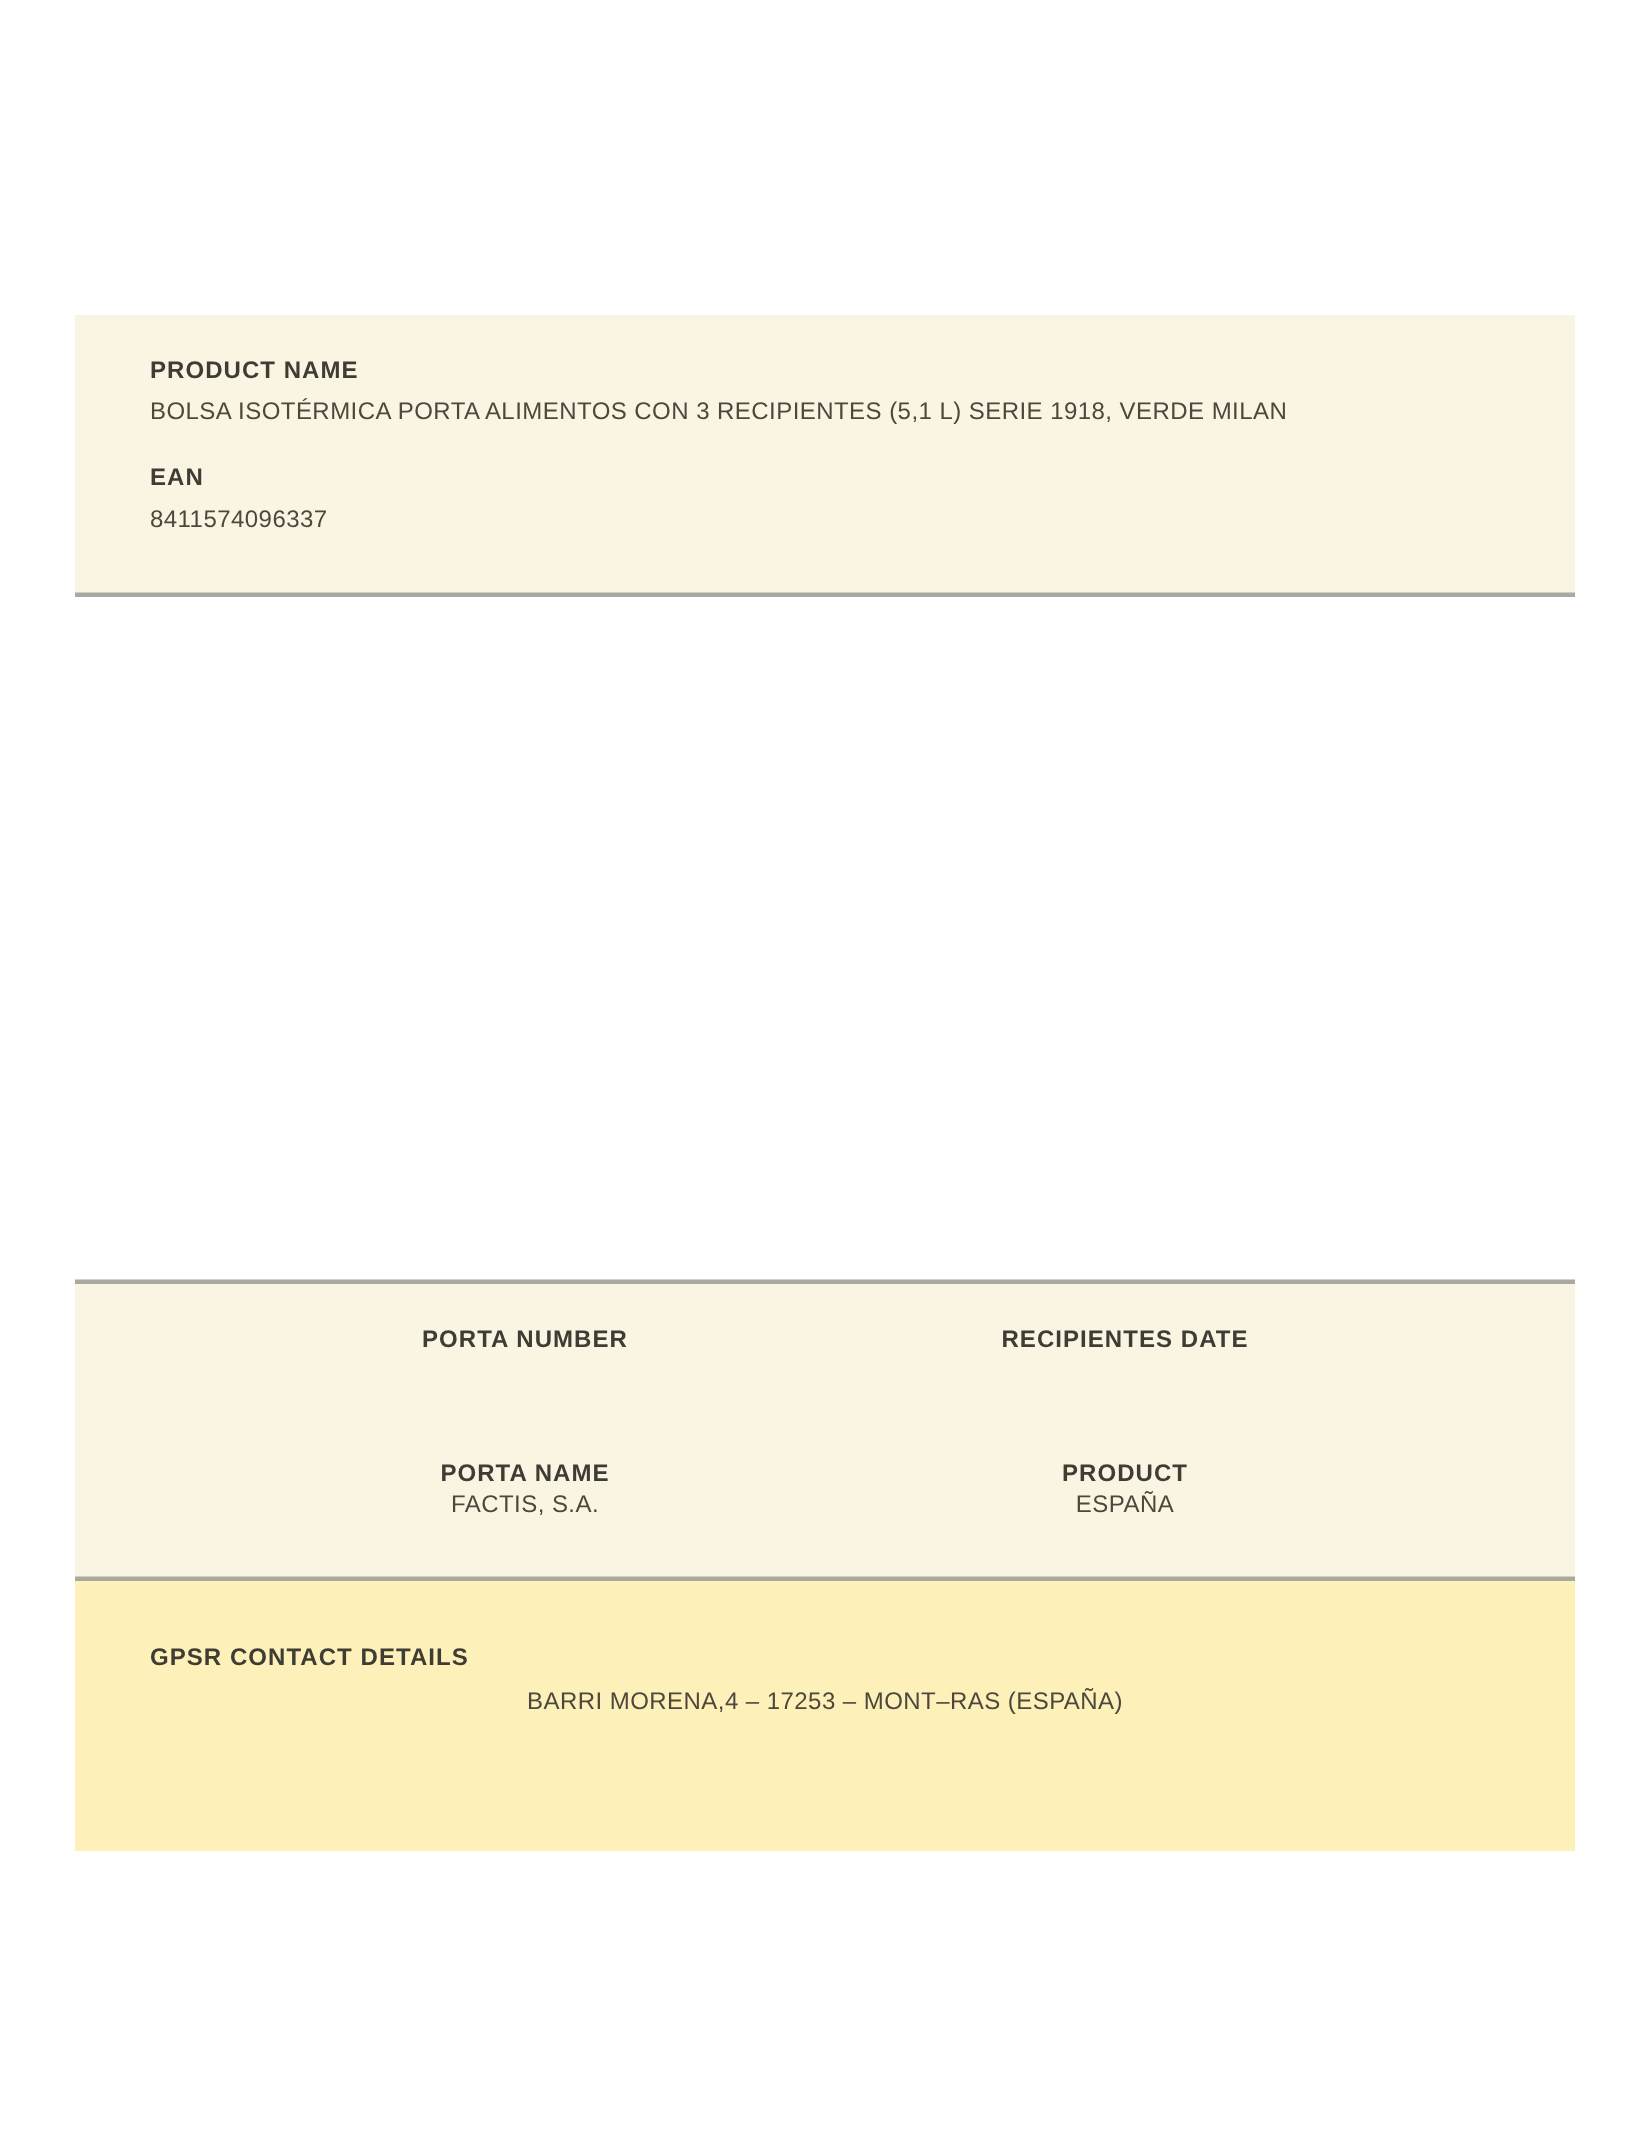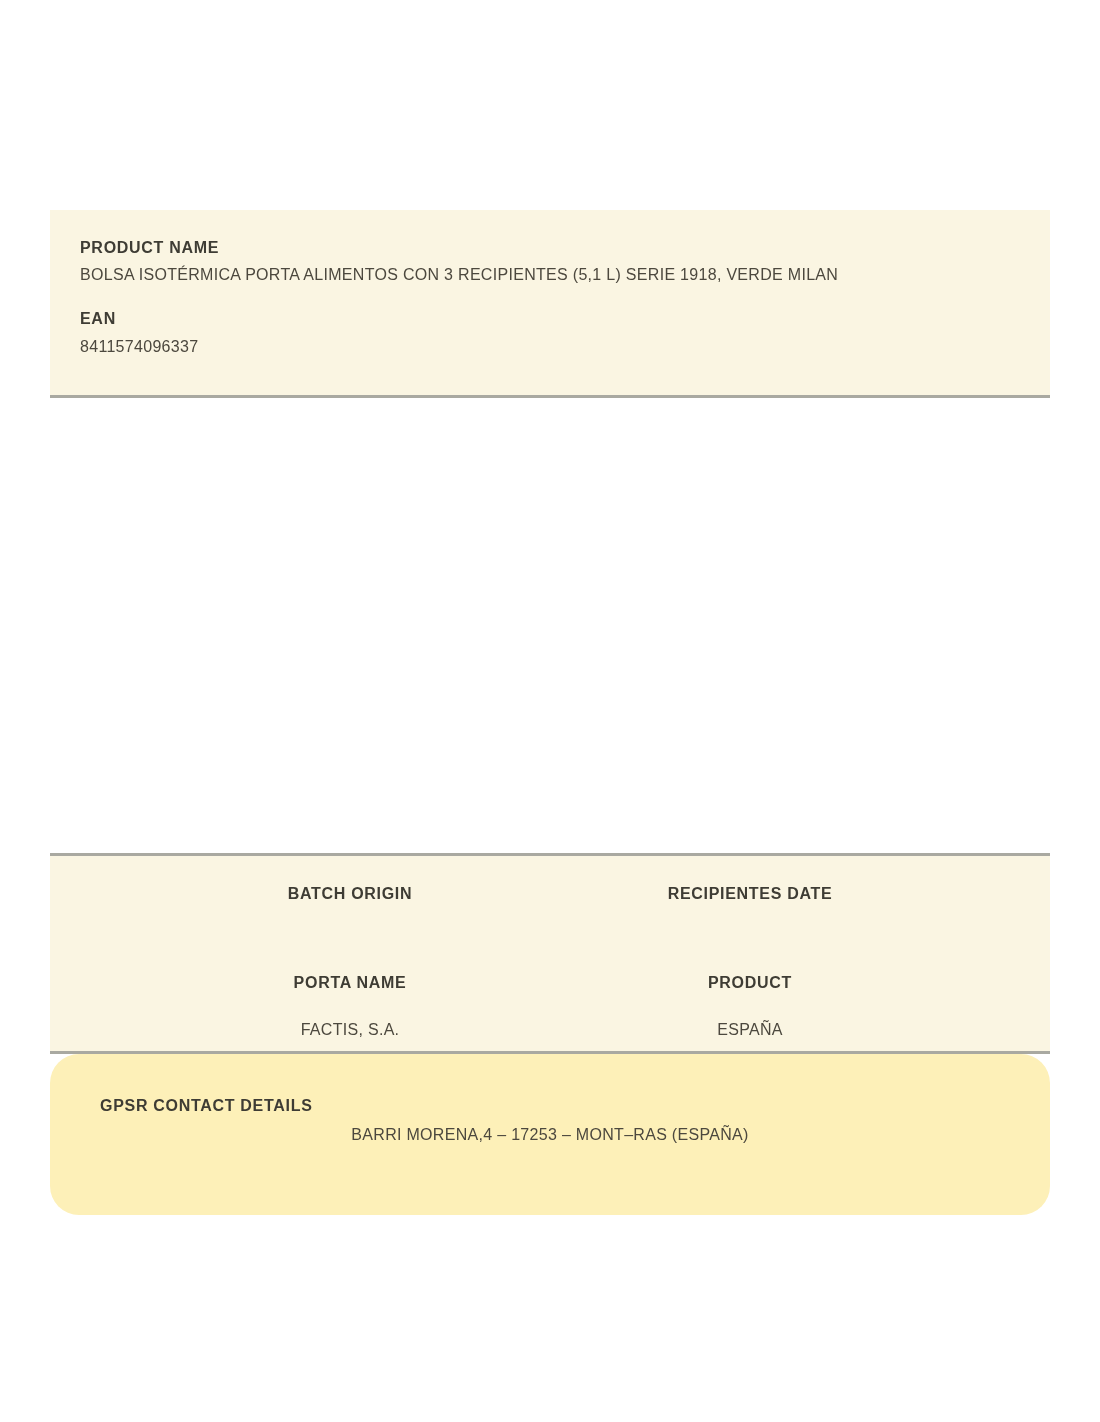--- a/index.html
+++ b/index.html
@@ -24,35 +24,34 @@
   }
   .panel {
     margin-left: 50px;
     width: 1000px;
   }
   .panel-top {
     margin-top: 210px;
     height: 188px;
     background: var(--panel-bg);
     border-bottom: 3px solid var(--divider);
-    padding: 28px 50px 0 30px;
+    padding: 28px 50px 0 50px;
   }
   .panel-middle {
     margin-top: 455px;
     height: 201px;
     background: var(--panel-bg);
     border-top: 3px solid var(--divider);
     border-bottom: 3px solid var(--divider);
     padding: 28px 100px 0 100px;
   }
   .panel-gpsr {
-    height: 161px;
+    height: 180px;
     background: var(--highlight-bg);
     padding: 42px 50px 0 50px;
-    border-radius: 29px;
   }
   .label {
     font-size: 16px;
     font-weight: 700;
     letter-spacing: 0.7px;
     line-height: 1.2;
     color: var(--label-text);
   }
   .value {
     font-size: 16px;
@@ -67,21 +66,21 @@
   }
   .row {
     display: grid;
     grid-template-columns: 1fr 1fr;
     text-align: center;
   }
   .row-legal {
     margin-top: 70px;
   }
   .row-legal .value {
-    margin-top: 28px;
+    margin-top: 2px;
   }
   .address {
     text-align: center;
     margin-top: 10px;
   }
 </style>
 </head>
 <body>
 
 <main>
@@ -93,21 +92,21 @@
     </div>
     <div class="field">
       <div class="label">EAN</div>
       <div class="value">8411574096337</div>
     </div>
   </section>
 
   <section class="panel panel-middle">
     <div class="row row-head">
       <div class="cell">
-        <div class="label">BATCH ORIGIN</div>
+        <div class="label">PORTA NUMBER</div>
       </div>
       <div class="cell">
         <div class="label">RECIPIENTES DATE</div>
       </div>
     </div>
     <div class="row row-legal">
       <div class="cell">
         <div class="label">PORTA NAME</div>
         <div class="value">FACTIS, S.A.</div>
       </div>

